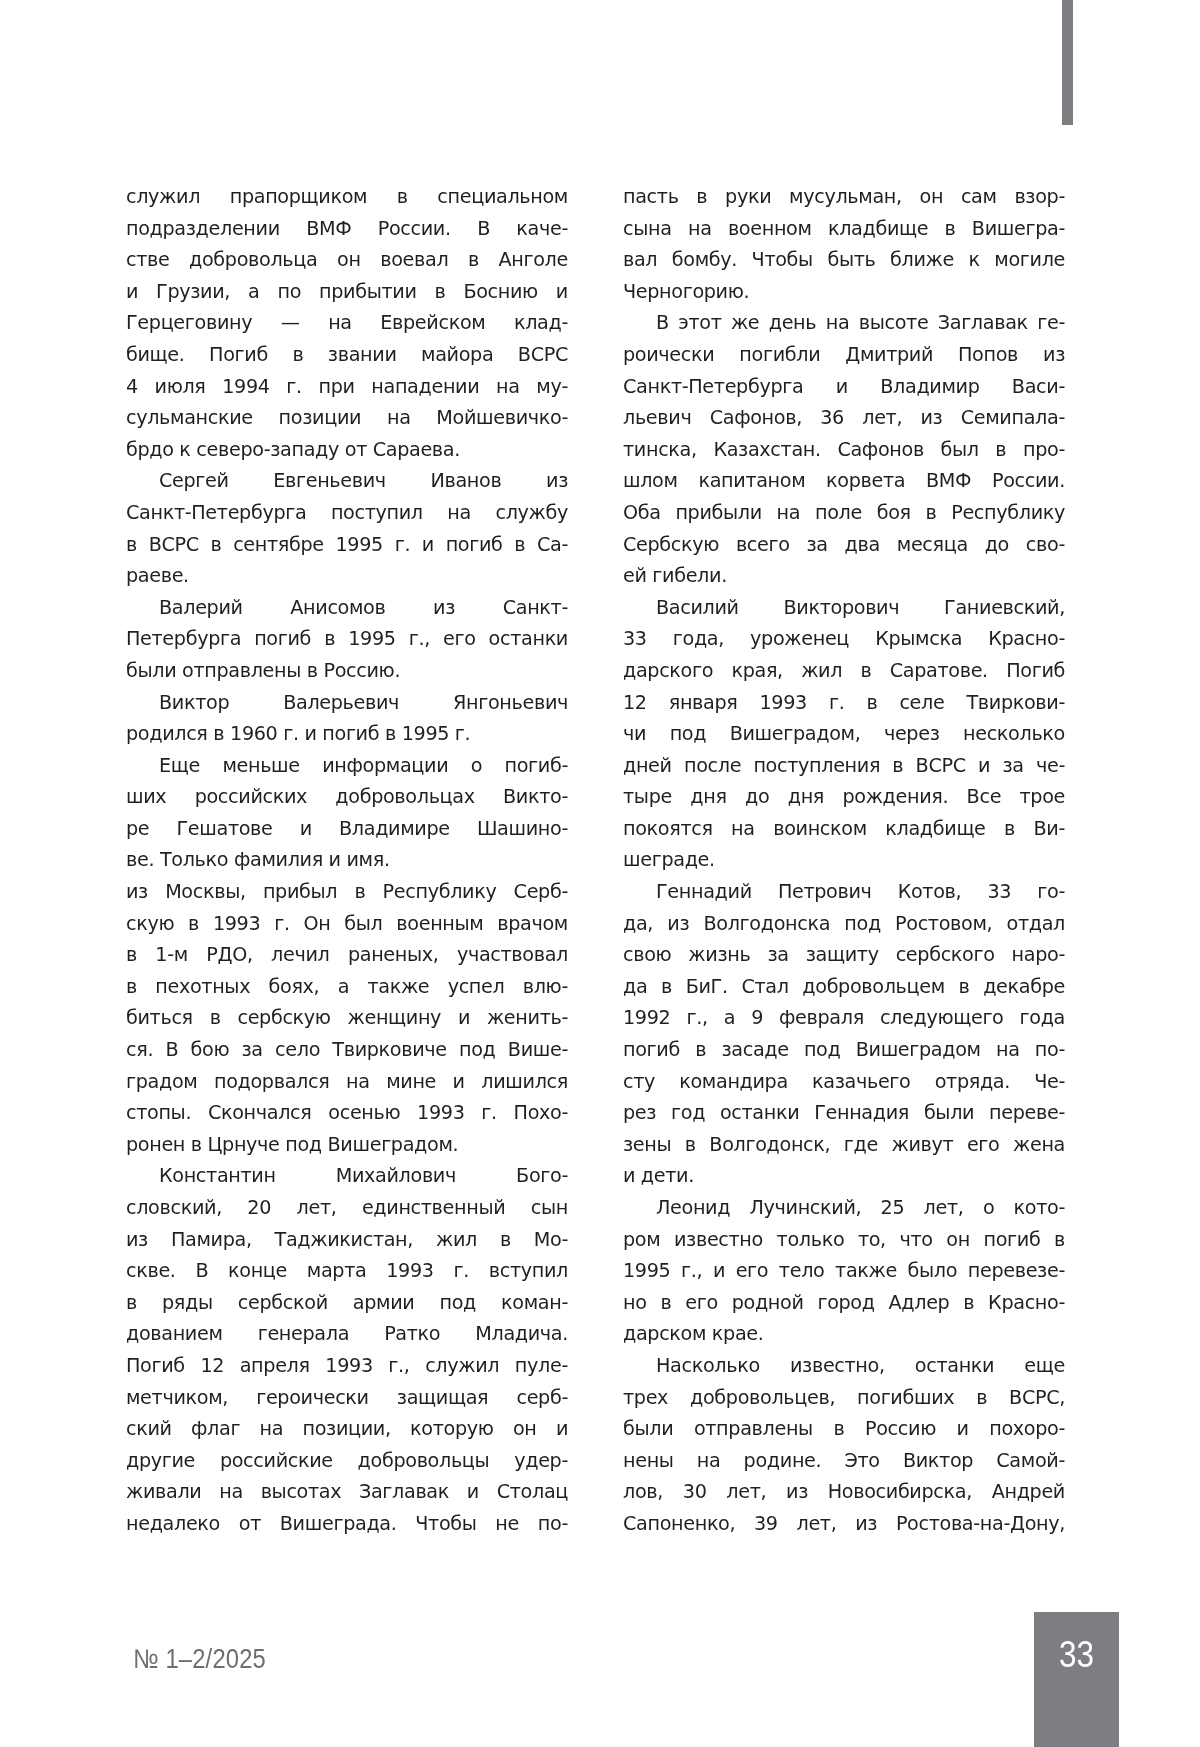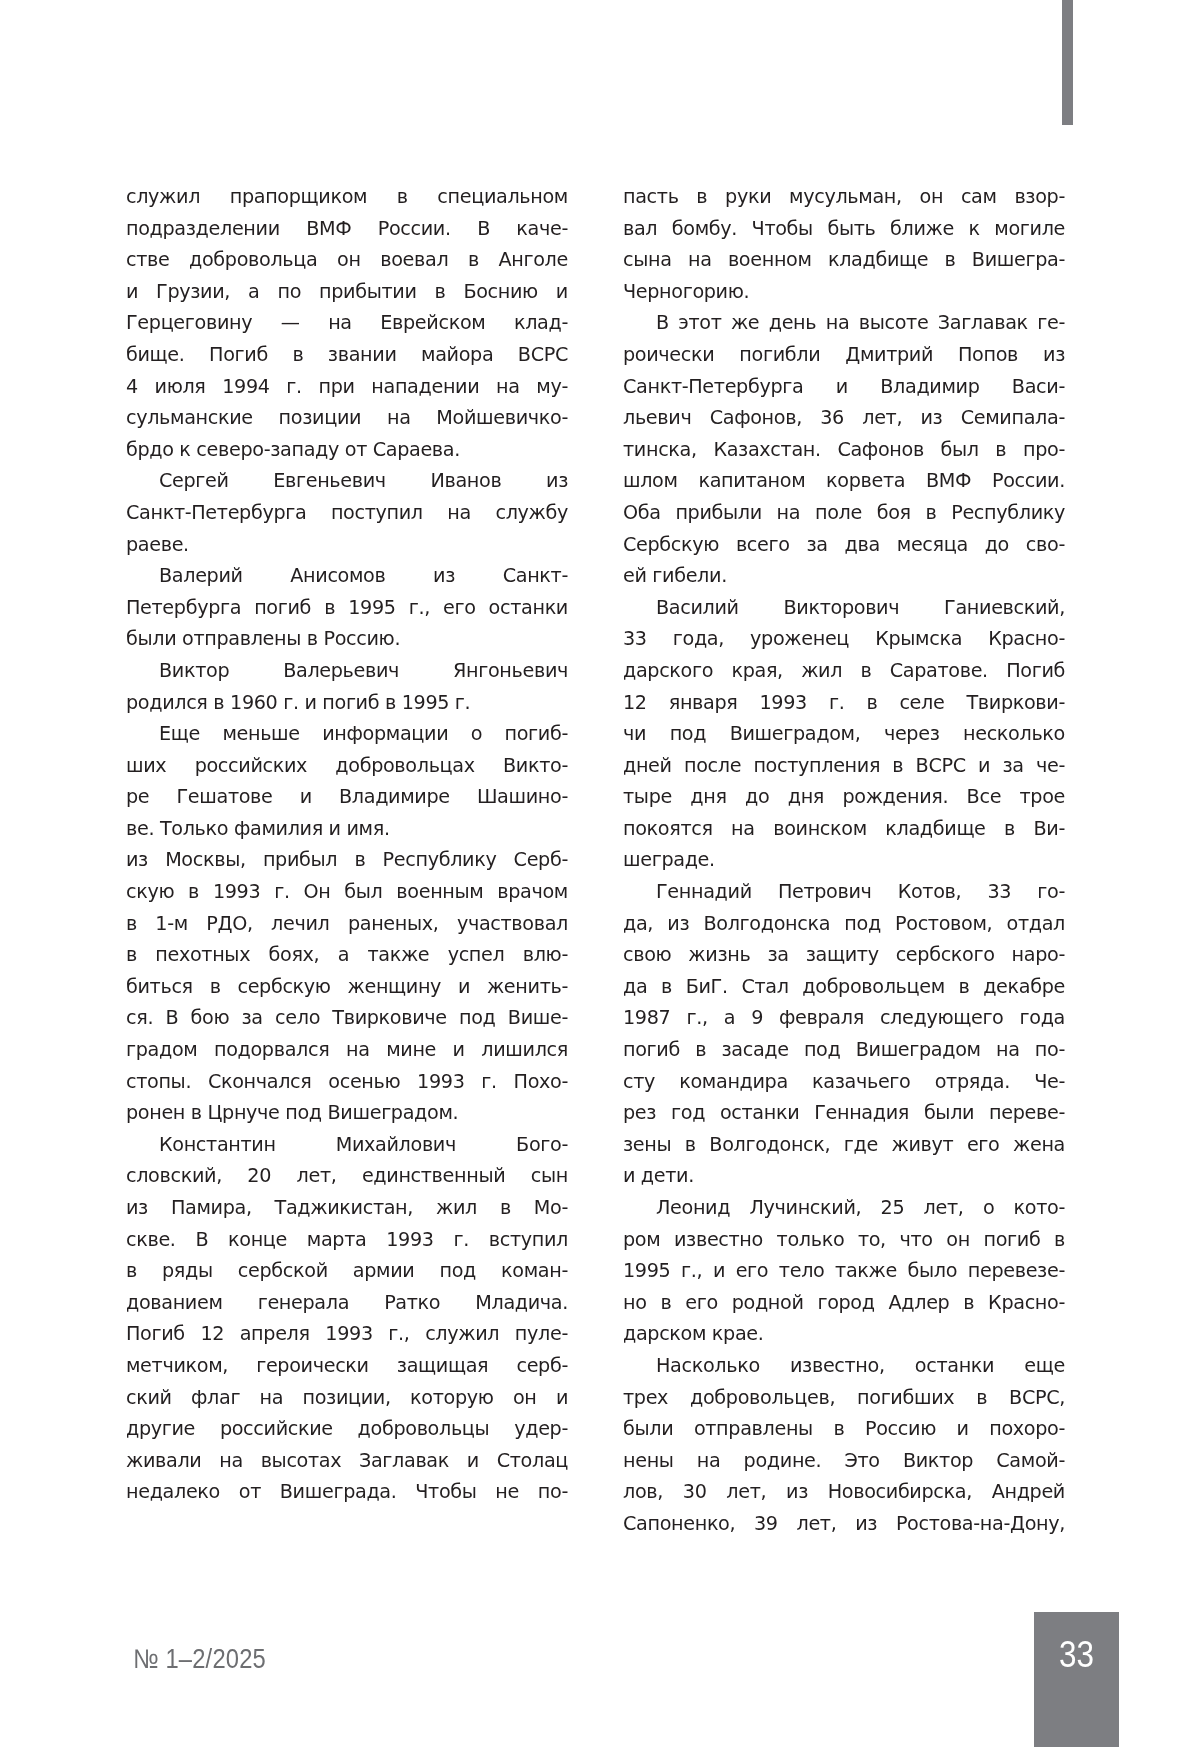--- a/index.html
+++ b/index.html
@@ -89,20 +89,21 @@
     <div class="line"><span>подразделении ВМФ России. В каче-</span></div>
     <div class="line"><span>стве добровольца он воевал в Анголе</span></div>
     <div class="line"><span>и Грузии, а по прибытии в Боснию и</span></div>
     <div class="line"><span>Герцеговину — на Еврейском клад-</span></div>
     <div class="line"><span>бище. Погиб в звании майора ВСРС</span></div>
     <div class="line"><span>4 июля 1994 г. при нападении на му-</span></div>
     <div class="line"><span>сульманские позиции на Мойшевичко-</span></div>
     <div class="line last"><span>брдо к северо-западу от Сараева.</span></div>
     <div class="line indent"><b>Сергей Евгеньевич Иванов</b><span> из</span></div>
     <div class="line"><span>Санкт-Петербурга поступил на службу</span></div>
+    <div class="line"><span>в ВСРС в сентябре 1995 г. и погиб в Са-</span></div>
     <div class="line last"><span>раеве.</span></div>
     <div class="line indent"><b>Валерий Анисомов</b><span> из Санкт-</span></div>
     <div class="line"><span>Петербурга погиб в 1995 г., его останки</span></div>
     <div class="line last"><span>были отправлены в Россию.</span></div>
     <div class="line indent"><b>Виктор Валерьевич Янгоньевич</b></div>
     <div class="line last"><span>родился в 1960 г. и погиб в 1995 г.</span></div>
     <div class="line indent"><span>Еще меньше информации о погиб-</span></div>
     <div class="line"><span>ших российских добровольцах </span><b>Викто-</b></div>
     <div class="line"><b>ре Гешатове</b><span> и </span><b>Владимире Шашино-</b></div>
     <div class="line last"><b>ве</b><span>. Только фамилия и имя.</span></div>
@@ -123,22 +124,22 @@
     <div class="line"><span>дованием генерала Ратко Младича.</span></div>
     <div class="line"><span>Погиб 12 апреля 1993 г., служил пуле-</span></div>
     <div class="line"><span>метчиком, героически защищая серб-</span></div>
     <div class="line"><span>ский флаг на позиции, которую он и</span></div>
     <div class="line"><span>другие российские добровольцы удер-</span></div>
     <div class="line"><span>живали на высотах Заглавак и Столац</span></div>
     <div class="line"><span>недалеко от Вишеграда. Чтобы не по-</span></div>
   </div>
 <div class="column col-right">
     <div class="line"><span>пасть в руки мусульман, он сам взор-</span></div>
+    <div class="line"><span>сына на военном кладбище в Вишегра-</span></div>
     <div class="line"><span>вал бомбу. Чтобы быть ближе к могиле</span></div>
-    <div class="line"><span>сына на военном кладбище в Вишегра-</span></div>
     <div class="line last"><span>Черногорию.</span></div>
     <div class="line indent"><span>В этот же день на высоте Заглавак ге-</span></div>
     <div class="line"><span>роически погибли </span><b>Дмитрий Попов</b><span> из</span></div>
     <div class="line"><span>Санкт-Петербурга и </span><b>Владимир Васи-</b></div>
     <div class="line"><b>льевич Сафонов</b><span>, 36 лет, из Семипала-</span></div>
     <div class="line"><span>тинска, Казахстан. Сафонов был в про-</span></div>
     <div class="line"><span>шлом капитаном корвета ВМФ России.</span></div>
     <div class="line"><span>Оба прибыли на поле боя в Республику</span></div>
     <div class="line"><span>Сербскую всего за два месяца до сво-</span></div>
     <div class="line last"><span>ей гибели.</span></div>
@@ -148,21 +149,21 @@
     <div class="line"><span>12 января 1993 г. в селе Твиркови-</span></div>
     <div class="line"><span>чи под Вишеградом, через несколько</span></div>
     <div class="line"><span>дней после поступления в ВСРС и за че-</span></div>
     <div class="line"><span>тыре дня до дня рождения. Все трое</span></div>
     <div class="line"><span>покоятся на воинском кладбище в Ви-</span></div>
     <div class="line last"><span>шеграде.</span></div>
     <div class="line indent"><b>Геннадий Петрович Котов</b><span>, 33 го-</span></div>
     <div class="line"><span>да, из Волгодонска под Ростовом, отдал</span></div>
     <div class="line"><span>свою жизнь за защиту сербского наро-</span></div>
     <div class="line"><span>да в БиГ. Стал добровольцем в декабре</span></div>
-    <div class="line"><span>1987 г., а 9 февраля следующего года</span></div>
+    <div class="line"><span>1992 г., а 9 февраля следующего года</span></div>
     <div class="line"><span>погиб в засаде под Вишеградом на по-</span></div>
     <div class="line"><span>сту командира казачьего отряда. Че-</span></div>
     <div class="line"><span>рез год останки Геннадия были переве-</span></div>
     <div class="line"><span>зены в Волгодонск, где живут его жена</span></div>
     <div class="line last"><span>и дети.</span></div>
     <div class="line indent"><b>Леонид Лучинский</b><span>, 25 лет, о кото-</span></div>
     <div class="line"><span>ром известно только то, что он погиб в</span></div>
     <div class="line"><span>1995 г., и его тело также было перевезе-</span></div>
     <div class="line"><span>но в его родной город Адлер в Красно-</span></div>
     <div class="line last"><span>дарском крае.</span></div>

